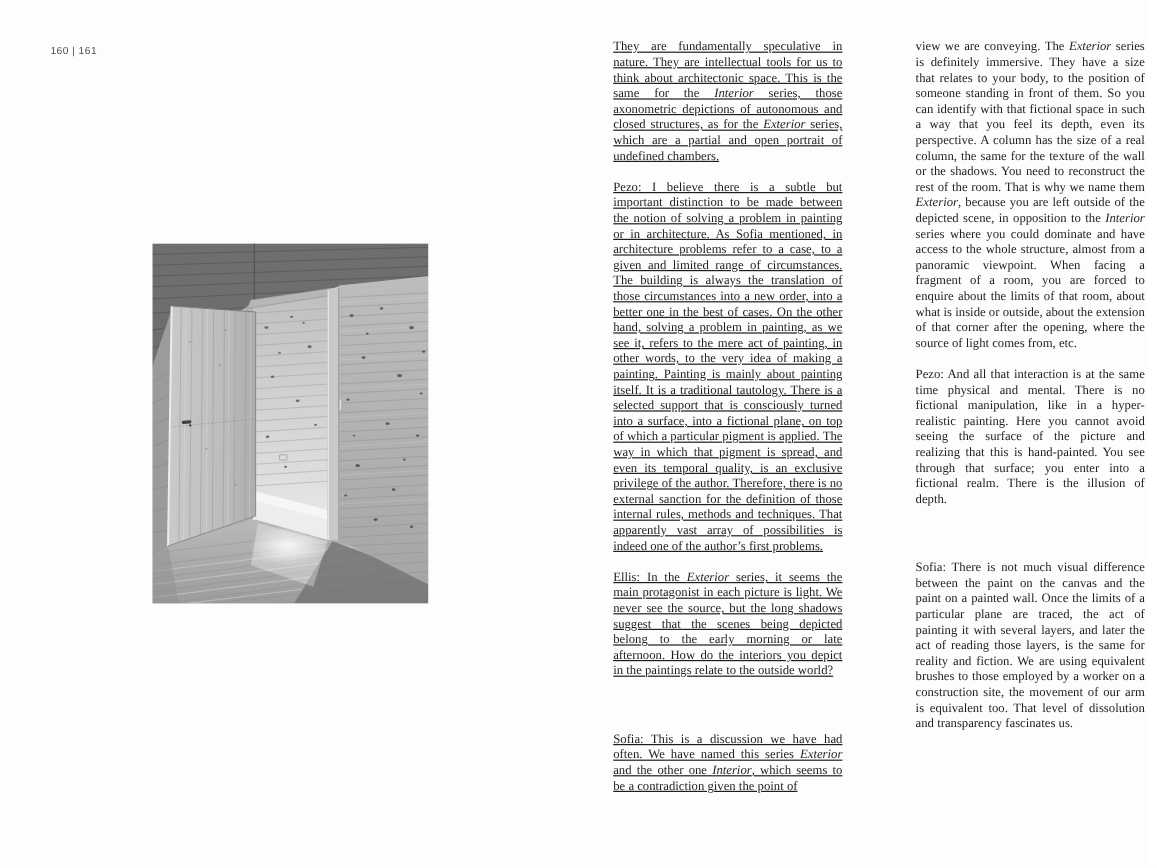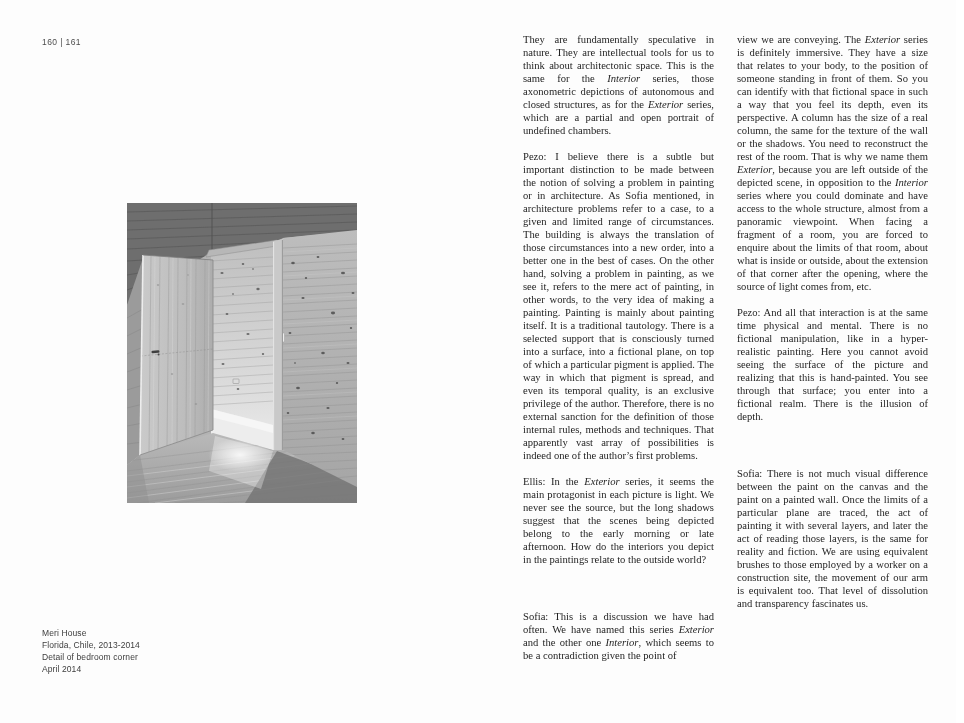--- a/index.html
+++ b/index.html
@@ -24,22 +24,22 @@
   .caption{
     position:absolute;left:42px;top:627px;
     font-size:8.5px;line-height:12px;color:#3d3d3d;letter-spacing:.1px;
   }
   .col{
     position:absolute;top:33px;width:191px;
     font-family:"Liberation Serif", serif;
     font-size:10.6px;line-height:13px;color:#1e1e1e;
     text-align:justify;
   }
-  .col-1{left:523px;}
-  .col-2{left:737px;}
+  .col-1{left:511px;text-decoration:underline;}
+  .col-2{left:763px;}
   .col p.para{margin:0 0 13px 0;}
   .col p.para:last-child{margin-bottom:0;margin-top:44px;}
   .col p.para i{font-style:italic;}
 </style>
 </head>
 <body>
 
 <div class="spread">
 
   <div class="folio">160 | 161</div>
@@ -299,26 +299,20 @@
         <line x1="16" y1="52" x2="86" y2="57" stroke="#7d7d7d" stroke-width="0.8"></line>
         <line x1="13" y1="252" x2="86" y2="227" stroke="#898989" stroke-width="0.8"></line>
         <g>
           <rect x="24.5" y="147.5" width="8" height="2.6" rx="1.2" fill="#3f3f3f" transform="rotate(-4 28 149)"></rect>
           <circle cx="31.5" cy="151.5" r="1" fill="#4a4a4a"></circle>
         </g>
       </g>
     </svg>
   </figure>
 
-  <div class="caption">
-    <div>Meri House</div>
-    <div>Florida, Chile, 2013-2014</div>
-    <div>Detail of bedroom corner</div>
-    <div>April 2014</div>
-  </div>
 
   <div class="col col-1">
       <p class="para">They are fundamentally speculative in nature. They are intellectual tools for us to think about architectonic space. This is the same for the <i>Interior</i> series, those axonometric depictions of autonomous and closed structures, as for the <i>Exterior</i> series, which are a partial and open portrait of undefined chambers.</p>
       <p class="para">Pezo: I believe there is a subtle but important distinction to be made between the notion of solving a problem in painting or in architecture. As Sofia mentioned, in architecture problems refer to a case, to a given and limited range of circumstances. The building is always the translation of those circumstances into a new order, into a better one in the best of cases. On the other hand, solving a problem in painting, as we see it, refers to the mere act of painting, in other words, to the very idea of making a painting. Painting is mainly about painting itself. It is a traditional tautology. There is a selected support that is consciously turned into a surface, into a fictional plane, on top of which a particular pigment is applied. The way in which that pigment is spread, and even its temporal quality, is an exclusive privilege of the author. Therefore, there is no external sanction for the definition of those internal rules, methods and techniques. That apparently vast array of possibilities is indeed one of the author’s first problems.</p>
       <p class="para">Ellis: In the <i>Exterior</i> series, it seems the main protagonist in each picture is light. We never see the source, but the long shadows suggest that the scenes being depicted belong to the early morning or late afternoon. How do the interiors you depict in the paintings relate to the outside world?</p>
       <p class="para">Sofia: This is a discussion we have had often. We have named this series <i>Exterior</i> and the other one <i>Interior</i>, which seems to be a contradiction given the point of</p>
     </div>
   <div class="col col-2">
       <p class="para">view we are conveying. The <i>Exterior</i> series is definitely immersive. They have a size that relates to your body, to the position of someone standing in front of them. So you can identify with that fictional space in such a way that you feel its depth, even its perspective. A column has the size of a real column, the same for the texture of the wall or the shadows. You need to reconstruct the rest of the room. That is why we name them <i>Exterior</i>, because you are left outside of the depicted scene, in opposition to the <i>Interior</i> series where you could dominate and have access to the whole structure, almost from a panoramic viewpoint. When facing a fragment of a room, you are forced to enquire about the limits of that room, about what is inside or outside, about the extension of that corner after the opening, where the source of light comes from, etc.</p>
       <p class="para">Pezo: And all that interaction is at the same time physical and mental. There is no fictional manipulation, like in a hyper-realistic painting. Here you cannot avoid seeing the surface of the picture and realizing that this is hand-painted. You see through that surface; you enter into a fictional realm. There is the illusion of depth.</p>

